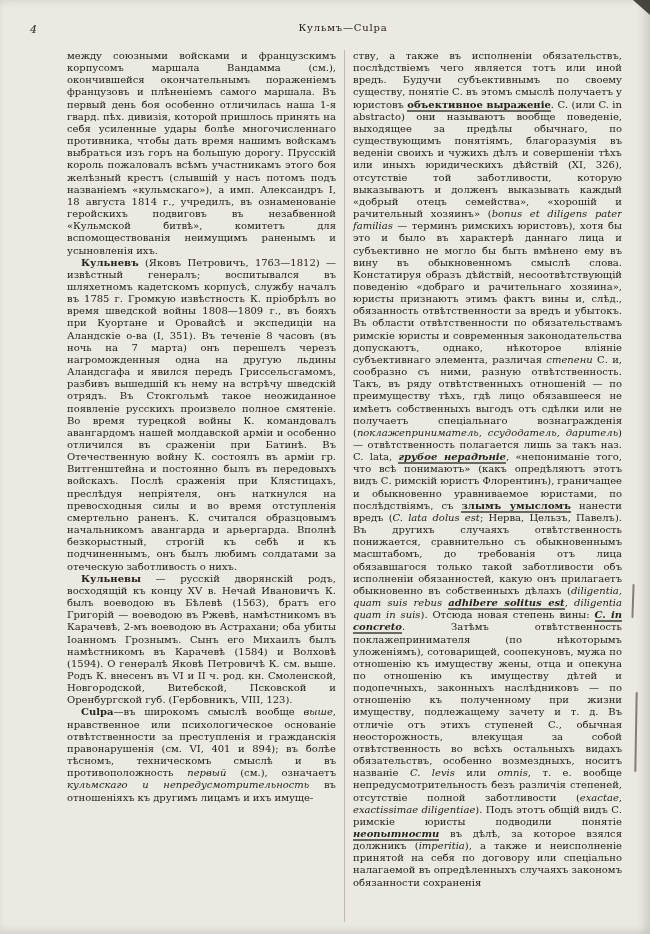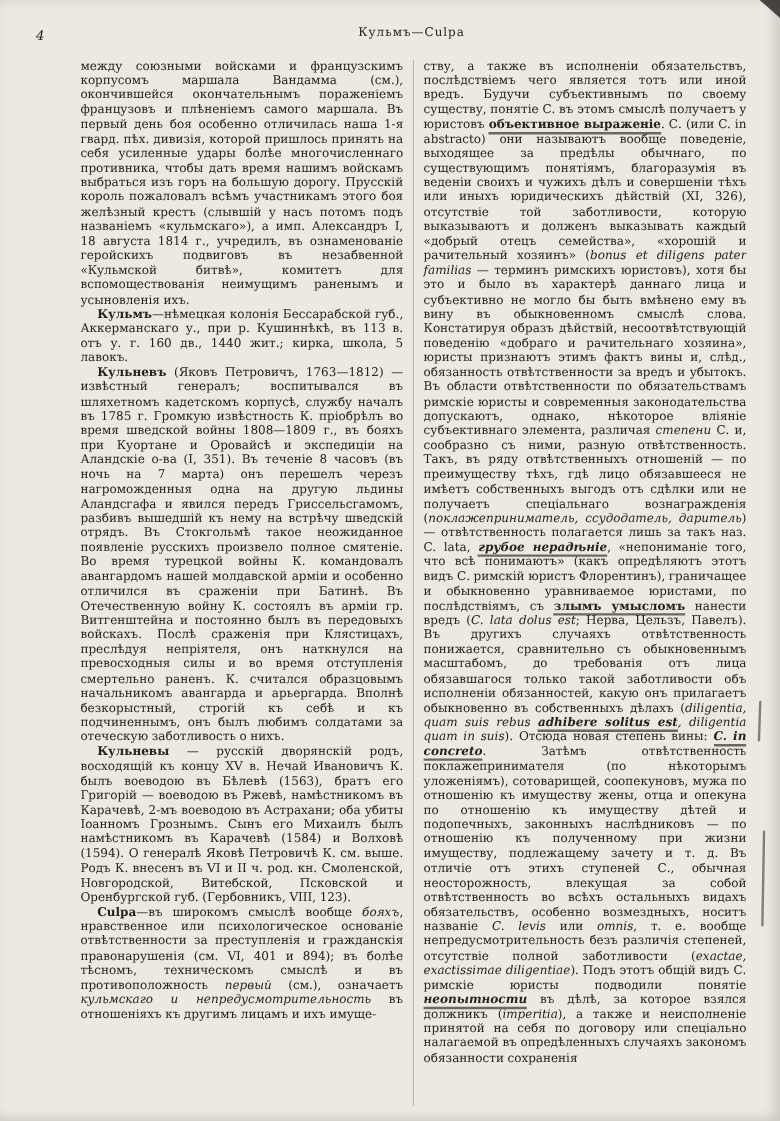--- a/index.html
+++ b/index.html
@@ -50,24 +50,23 @@
 <div class="scan">
 
   <div class="header">
     <span class="pagenum">4</span>
     <span class="title">Кульмъ—Culpa</span>
   </div>
 
   <div class="columns">
     <div class="col" id="col-left">
         <p class="noindent">между союзными войсками и французскимъ корпусомъ маршала Вандамма (см.), окончившейся окончательнымъ пораженіемъ французовъ и плѣненіемъ самого маршала. Въ первый день боя особенно отличилась наша 1-я гвард. пѣх. дивизія, которой пришлось принять на себя усиленные удары болѣе многочисленнаго противника, чтобы дать время нашимъ войскамъ выбраться изъ горъ на большую дорогу. Прусскій король пожаловалъ всѣмъ участникамъ этого боя желѣзный крестъ (слывшій у насъ потомъ подъ названіемъ «кульмскаго»), а имп. Александръ I, 18 августа 1814 г., учредилъ, въ ознаменованіе геройскихъ подвиговъ въ незабвенной «Кульмской битвѣ», комитетъ для вспомоществованія неимущимъ раненымъ и усыновленія ихъ.</p>
-        <p><span class="lead">Кульмъ</span>—нѣмецкая колонія Бессарабской губ., Аккерманскаго у., при р. Кушиннѣкѣ, въ 113 в. отъ у. г. 160 дв., 1440 жит.; кирка, школа, 5 лавокъ.</p>
         <p><span class="lead">Кульневъ</span> (Яковъ Петровичъ, 1763—1812) — извѣстный генералъ; воспитывался въ шляхетномъ кадетскомъ корпусѣ, службу началъ въ 1785 г. Громкую извѣстность К. пріобрѣлъ во время шведской войны 1808—1809 г., въ бояхъ при Куортане и Оровайсѣ и экспедиціи на Аландскіе о-ва (I, 351). Въ теченіе 8 часовъ (въ ночь на 7 марта) онъ перешелъ черезъ нагроможденныя одна на другую льдины Аландсгафа и явился передъ Гриссельсгамомъ, разбивъ вышедшій къ нему на встрѣчу шведскій отрядъ. Въ Стокгольмѣ такое неожиданное появленіе русскихъ произвело полное смятеніе. Во время турецкой войны К. командовалъ авангардомъ нашей молдавской арміи и особенно отличился въ сраженіи при Батинѣ. Въ Отечественную войну К. состоялъ въ арміи гр. Витгенштейна и постоянно былъ въ передовыхъ войскахъ. Послѣ сраженія при Клястицахъ, преслѣдуя непріятеля, онъ наткнулся на превосходныя силы и во время отступленія смертельно раненъ. К. считался образцовымъ начальникомъ авангарда и арьергарда. Вполнѣ безкорыстный, строгій къ себѣ и къ подчиненнымъ, онъ былъ любимъ солдатами за отеческую заботливость о нихъ.</p>
         <p><span class="lead">Кульневы</span> — русскій дворянскій родъ, восходящій къ концу XV в. Нечай Ивановичъ К. былъ воеводою въ Бѣлевѣ (1563), братъ его Григорій — воеводою въ Ржевѣ, намѣстникомъ въ Карачевѣ, 2-мъ воеводою въ Астрахани; оба убиты Іоанномъ Грознымъ. Сынъ его Михаилъ былъ намѣстникомъ въ Карачевѣ (1584) и Волховѣ (1594). О генералѣ Яковѣ Петровичѣ К. см. выше. Родъ К. внесенъ въ VI и II ч. род. кн. Смоленской, Новгородской, Витебской, Псковской и Оренбургской губ. (Гербовникъ, VIII, 123).</p>
-        <p><span class="lead">Culpa</span>—въ широкомъ смыслѣ вообще <i>бояхъ</i>, нравственное или психологическое основаніе отвѣтственности за преступленія и гражданскія правонарушенія (см. VI, 401 и 894); въ болѣе тѣсномъ, техническомъ смыслѣ и въ противоположность <i>первый</i> (см.), означаетъ <i>кульмскаго и непредусмотрительность</i> въ отношеніяхъ къ другимъ лицамъ и ихъ имуще-</p>
+        <p><span class="lead">Culpa</span>—въ широкомъ смыслѣ вообще <i>выше</i>, нравственное или психологическое основаніе отвѣтственности за преступленія и гражданскія правонарушенія (см. VI, 401 и 894); въ болѣе тѣсномъ, техническомъ смыслѣ и въ противоположность <i>первый</i> (см.), означаетъ <i>кульмскаго и непредусмотрительность</i> въ отношеніяхъ къ другимъ лицамъ и ихъ имуще-</p>
       </div>
     <div class="divider"></div>
     <div class="col" id="col-right">
         <p class="noindent">ству, а также въ исполненіи обязательствъ, послѣдствіемъ чего является тотъ или иной вредъ. Будучи субъективнымъ по своему существу, понятіе С. въ этомъ смыслѣ получаетъ у юристовъ <u>объективное выраженіе</u>. С. (или C. in abstracto) они называютъ вообще поведеніе, выходящее за предѣлы обычнаго, по существующимъ понятіямъ, благоразумія въ веденіи своихъ и чужихъ дѣлъ и совершеніи тѣхъ или иныхъ юридическихъ дѣйствій (XI, 326), отсутствіе той заботливости, которую выказываютъ и долженъ выказывать каждый «добрый отецъ семейства», «хорошій и рачительный хозяинъ» (<i>bonus et diligens pater familias</i> — терминъ римскихъ юристовъ), хотя бы это и было въ характерѣ даннаго лица и субъективно не могло бы быть вмѣнено ему въ вину въ обыкновенномъ смыслѣ слова. Констатируя образъ дѣйствій, несоотвѣтствующій поведенію «добраго и рачительнаго хозяина», юристы признаютъ этимъ фактъ вины и, слѣд., обязанность отвѣтственности за вредъ и убытокъ. Въ области отвѣтственности по обязательствамъ римскіе юристы и современныя законодательства допускаютъ, однако, нѣкоторое вліяніе субъективнаго элемента, различая <i>степени</i> С. и, сообразно съ ними, разную отвѣтственность. Такъ, въ ряду отвѣтственныхъ отношеній — по преимуществу тѣхъ, гдѣ лицо обязавшееся не имѣетъ собственныхъ выгодъ отъ сдѣлки или не получаетъ спеціальнаго вознагражденія (<i>поклажеприниматель, ссудодатель, даритель</i>) — отвѣтственность полагается лишь за такъ наз. C. lata, <u><i>грубое нерадѣніе</i></u>, «непониманіе того, что всѣ понимаютъ» (какъ опредѣляютъ этотъ видъ С. римскій юристъ Флорентинъ), граничащее и обыкновенно уравниваемое юристами, по послѣдствіямъ, съ <u>злымъ умысломъ</u> нанести вредъ (<i>C. lata dolus est</i>; Нерва, Цельзъ, Павелъ). Въ другихъ случаяхъ отвѣтственность понижается, сравнительно съ обыкновеннымъ масштабомъ, до требованія отъ лица обязавшагося только такой заботливости объ исполненіи обязанностей, какую онъ прилагаетъ обыкновенно въ собственныхъ дѣлахъ (<i>diligentia, quam suis rebus <u>adhibere solitus est</u>, diligentia quam in suis</i>). Отсюда новая степень вины: <u><i>C. in concreto</i></u>. Затѣмъ отвѣтственность поклажепринимателя (по нѣкоторымъ уложеніямъ), сотоварищей, соопекуновъ, мужа по отношенію къ имуществу жены, отца и опекуна по отношенію къ имуществу дѣтей и подопечныхъ, законныхъ наслѣдниковъ — по отношенію къ полученному при жизни имуществу, подлежащему зачету и т. д. Въ отличіе отъ этихъ ступеней С., обычная неосторожность, влекущая за собой отвѣтственность во всѣхъ остальныхъ видахъ обязательствъ, особенно возмездныхъ, носитъ названіе <i>C. levis</i> или <i>omnis</i>, т. е. вообще непредусмотрительность безъ различія степеней, отсутствіе полной заботливости (<i>exactae, exactissimae diligentiae</i>). Подъ этотъ общій видъ С. римскіе юристы подводили понятіе <u><i>неопытности</i></u> въ дѣлѣ, за которое взялся должникъ (<i>imperitia</i>), а также и неисполненіе принятой на себя по договору или спеціально налагаемой въ опредѣленныхъ случаяхъ закономъ обязанности сохраненія</p>
       </div>
   </div>
 
   <div class="margin-stroke" id="stroke1"></div>
   <div class="margin-stroke" id="stroke2"></div>
   <div class="corner-artifact"></div>

